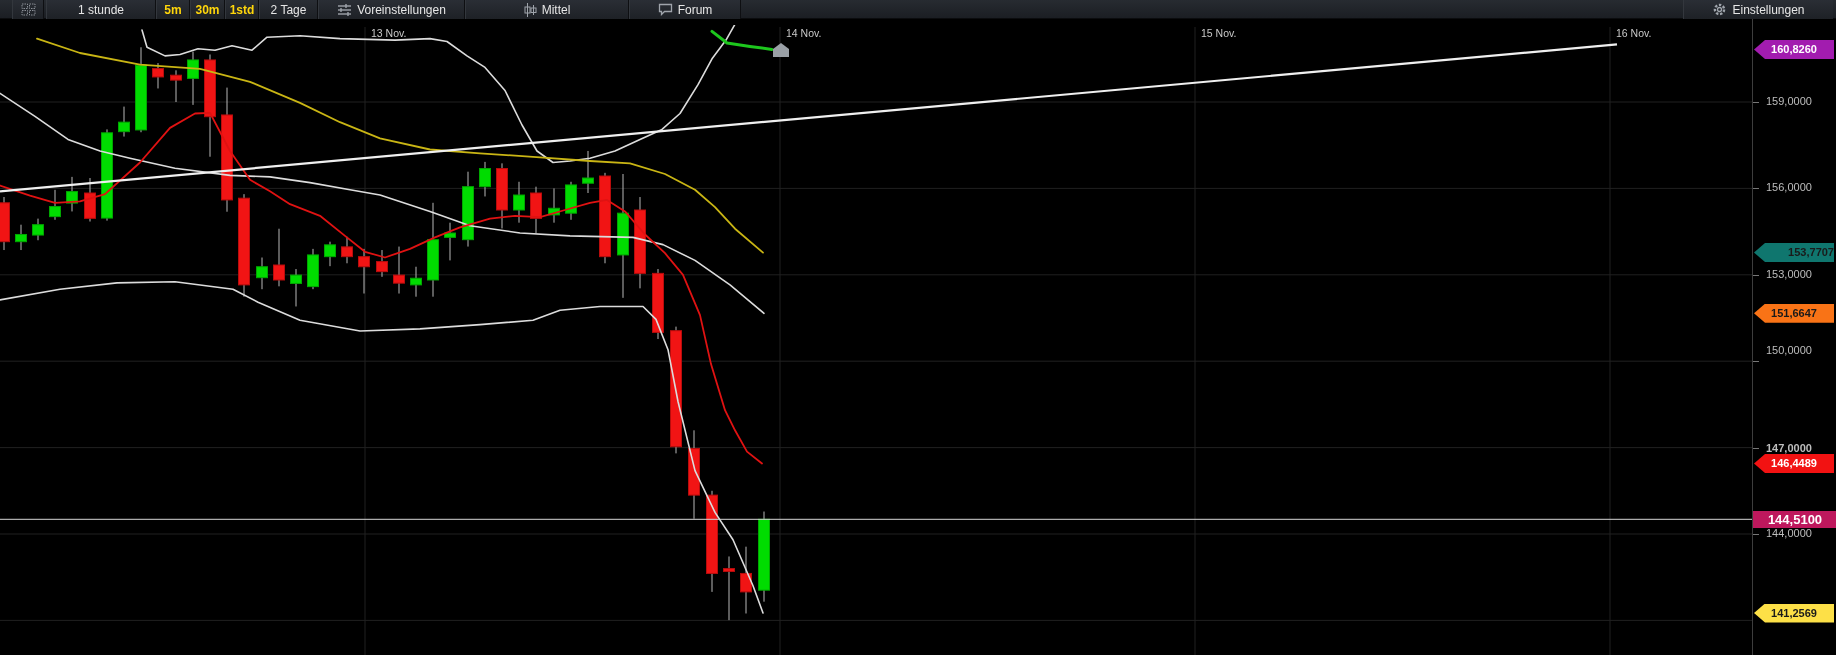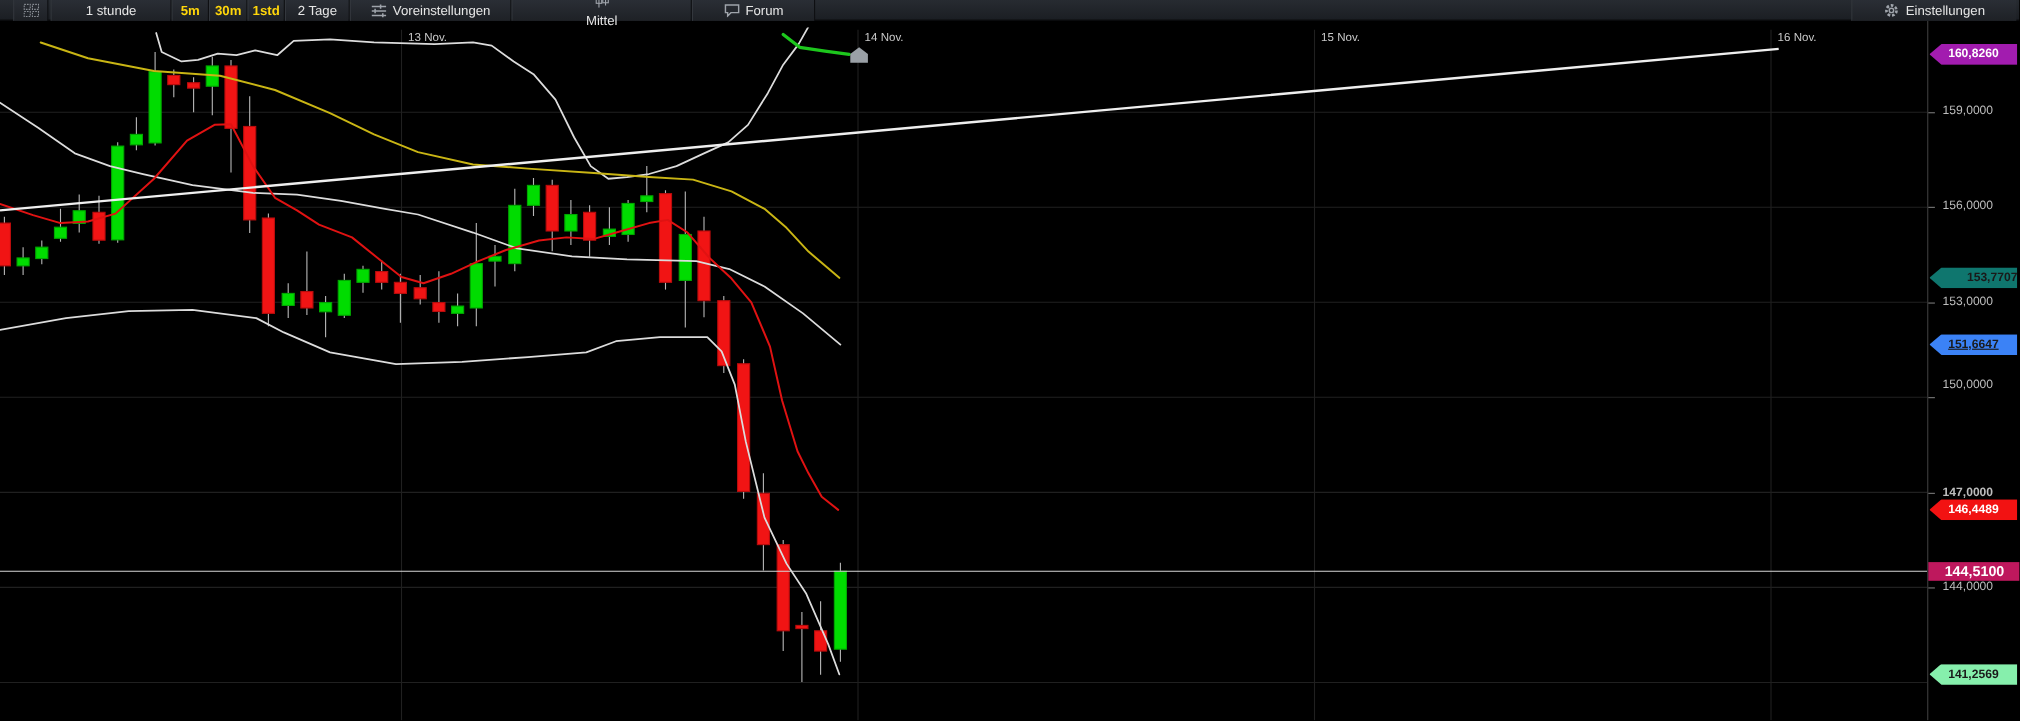--- a/index.html
+++ b/index.html
@@ -192,21 +192,21 @@
               <line x1="9" y1="1" x2="9" y2="5"></line>
             <line x1="1" y1="7" x2="14" y2="7"></line>
               <line x1="4" y1="5" x2="4" y2="9"></line>
             <line x1="1" y1="11" x2="14" y2="11"></line>
               <line x1="11" y1="9" x2="11" y2="13"></line>
           </g>
         </svg>
       </span>
       <span>Voreinstellungen</span>
     </button>
-    <button class="tb-btn" style="left:455px;width:164px;flex-direction:column;">
+    <button class="tb-btn" style="left:455px;width:164px;">
       <span class="tb-icon">
         <svg width="13" height="14" viewBox="0 0 13 14">
           <g stroke="#9fa4ab" stroke-width="1">
             <line x1="3.5" y1="0" x2="3.5" y2="14"></line>
               <line x1="9.5" y1="2" x2="9.5" y2="12"></line>
           </g>
           <rect x="1" y="4" width="5" height="6" fill="none" stroke="#9fa4ab"></rect>
           <rect x="7" y="5" width="5" height="4.5" fill="none" stroke="#9fa4ab"></rect>
         </svg>
       </span>
@@ -239,19 +239,19 @@
       <div class="tick" style="top: 255.8px;"></div>
       <div class="plabel" style="top: 248.8px;">153,0000</div>
       <div class="tick" style="top: 342.2px;"></div>
       <div class="plabel" style="top: 325px;">150,0000</div>
       <div class="tick" style="top: 428.6px;"></div>
       <div class="plabel" style="top: 423px; font-weight: bold;">147,0000</div>
       <div class="tick" style="top: 515px;"></div>
       <div class="plabel" style="top: 508px;">144,0000</div>
       <div class="tag" style="top: 20.9112px; background: #a21caf; color: rgb(255, 255, 255);">160,8260</div>
       <div class="tag" style="top: 224.104px; background: #0f766e; color: rgb(26, 26, 26); text-align: right;">153,7707</div>
-      <div class="tag" style="top: 284.757px; background: #3b82f6; color: rgb(26, 26, 26); text-decoration: underline;">151,6647</div>
+      <div class="tag" style="top: 284.757px; background: #f97316; color: rgb(26, 26, 26);">151,6647</div>
       <div class="tag" style="top: 434.972px; background: rgb(242, 18, 18); color: rgb(255, 255, 255);">146,4489</div>
-      <div class="tag" style="top: 584.501px; background: #86efac; color: rgb(26, 26, 26);">141,2569</div>
+      <div class="tag" style="top: 584.501px; background: #fde047; color: rgb(26, 26, 26);">141,2569</div>
       <div class="curbox" style="top: 491.812px;">144,5100</div>
     </div>
 
 </div>
 
 </body></html>

